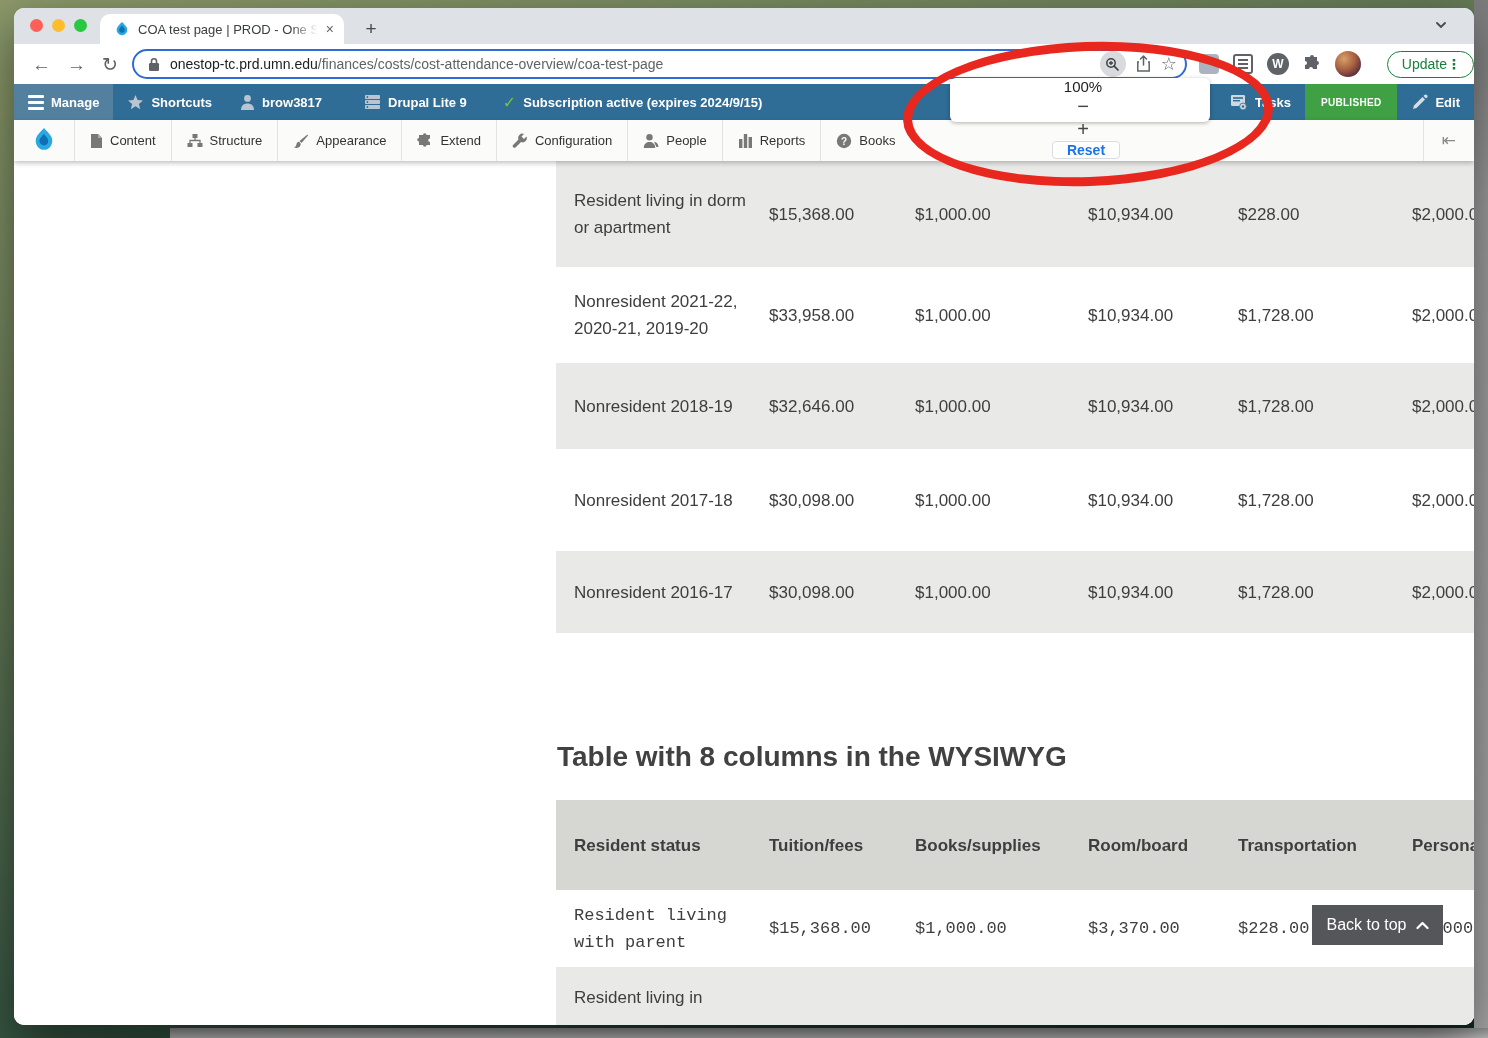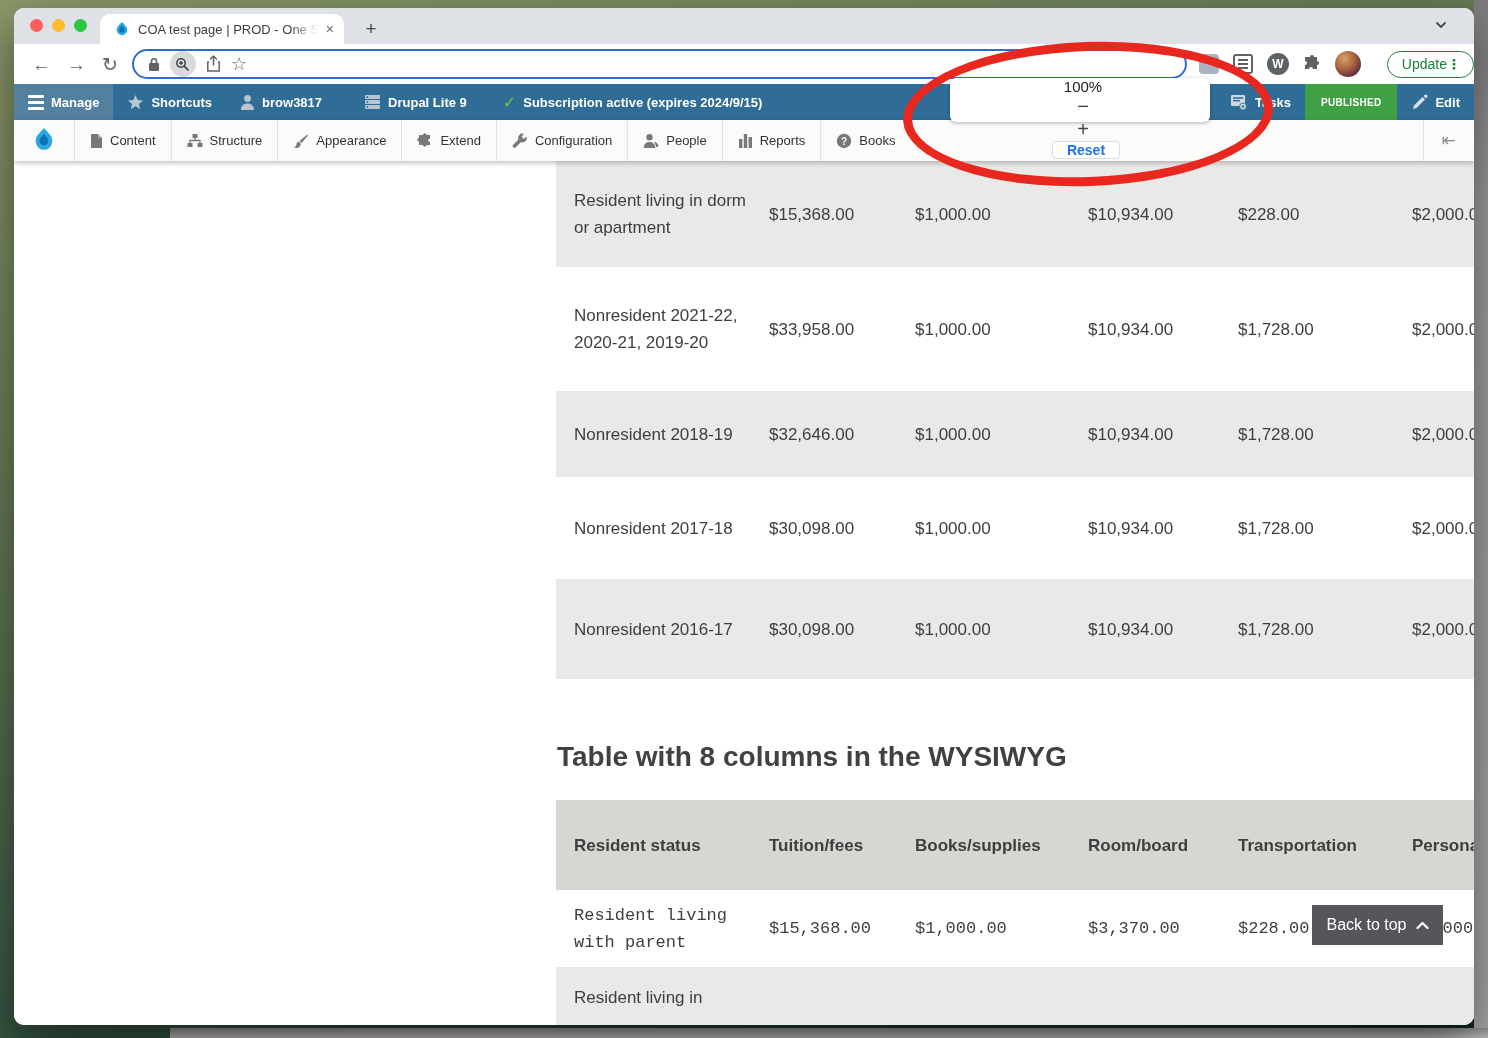--- a/index.html
+++ b/index.html
@@ -121,20 +121,21 @@
       <span class="navbtn">→</span>
       <span class="navbtn">↻</span>
     </div>
     <div class="omnibox">
       <span class="omni-icon">
         <svg width="12" height="15" viewBox="0 0 12 15">
             <rect x="1" y="6" width="10" height="8" rx="1.2" fill="#5f6368"></rect>
             <path d="M3.5 6 V4.2 A2.5 2.5 0 0 1 8.5 4.2 V6" fill="none" stroke="#5f6368" stroke-width="1.6"></path>
           </svg>
       </span>
+      <span class="omni-url"><b style="font-weight:normal;color:#202124;">onestop-tc.prd.umn.edu</b><span class="omni-path">/finances/costs/cost-attendance-overview/coa-test-page</span></span>
       <span class="zoom-chip">
         <svg width="15" height="15" viewBox="0 0 15 15">
             <circle cx="6" cy="6" r="4.2" fill="none" stroke="#3c4043" stroke-width="1.5"></circle>
             <path d="M9.2 9.2 L13 13" stroke="#3c4043" stroke-width="1.7" stroke-linecap="round"></path>
             <path d="M4 6 H8 M6 4 V8" stroke="#3c4043" stroke-width="1.3"></path>
           </svg>
       </span>
       <span class="omni-icon">
         <svg width="15" height="18" viewBox="0 0 15 18">
             <path d="M3 7 H1.8 V16 H13.2 V7 H12" fill="none" stroke="#5f6368" stroke-width="1.5"></path>
@@ -321,21 +322,21 @@
 
     <div class="tbl t1">
       <div class="t-row gray" style="height:106px;">
         <div>Resident living in dorm or apartment</div>
         <div>$15,368.00</div>
         <div>$1,000.00</div>
         <div>$10,934.00</div>
         <div>$228.00</div>
         <div>$2,000.00</div>
       </div>
-      <div class="t-row" style="height:124px;">
+      <div class="t-row" style="height:96px;">
         <div>Nonresident 2021-22, 2020-21, 2019-20</div>
         <div>$33,958.00</div>
         <div>$1,000.00</div>
         <div>$10,934.00</div>
         <div>$1,728.00</div>
         <div>$2,000.00</div>
       </div>
       <div class="t-row gray" style="height:86px;">
         <div>Nonresident 2018-19</div>
         <div>$32,646.00</div>
@@ -345,21 +346,21 @@
         <div>$2,000.00</div>
       </div>
       <div class="t-row" style="height:102px;">
         <div>Nonresident 2017-18</div>
         <div>$30,098.00</div>
         <div>$1,000.00</div>
         <div>$10,934.00</div>
         <div>$1,728.00</div>
         <div>$2,000.00</div>
       </div>
-      <div class="t-row gray" style="height:100px;">
+      <div class="t-row gray" style="height:82px;">
         <div>Nonresident 2016-17</div>
         <div>$30,098.00</div>
         <div>$1,000.00</div>
         <div>$10,934.00</div>
         <div>$1,728.00</div>
         <div>$2,000.00</div>
       </div>
     </div>
 
     <h2 class="content-heading">Table with 8 columns in the WYSIWYG</h2>

